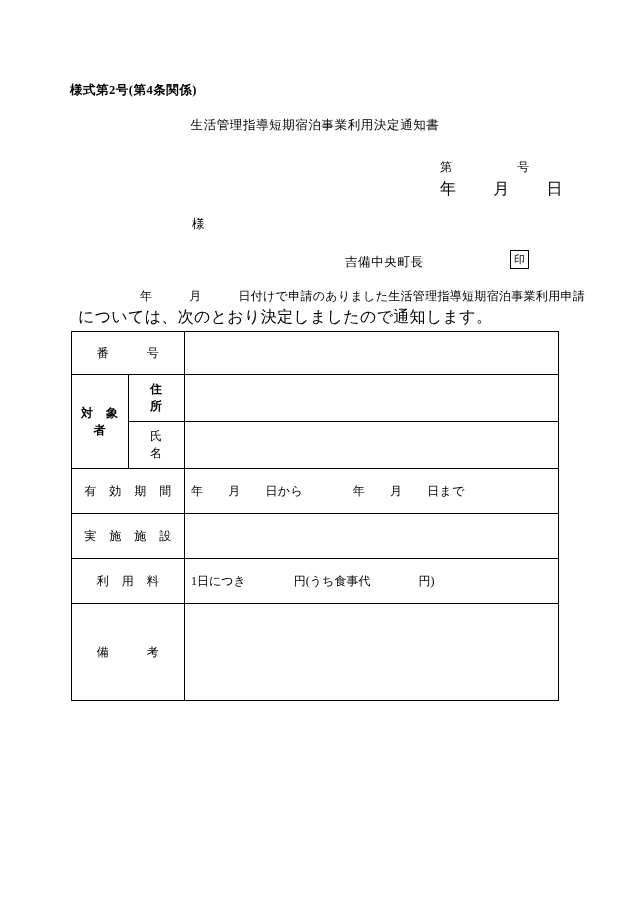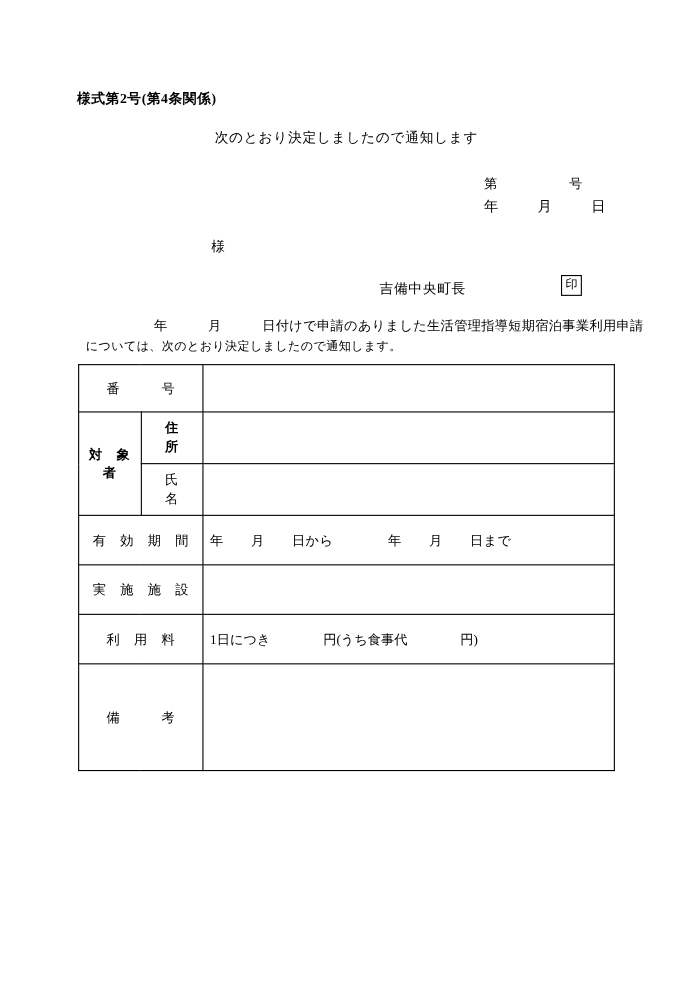--- a/index.html
+++ b/index.html
@@ -43,21 +43,21 @@
     left: 440px;
     top: 159px;
     font-size: 12px;
     letter-spacing: 0.4px;
     text-align: center;
   }
   .date-line {
     position: absolute;
     left: 440px;
     top: 179px;
-    font-size: 13px;
+    font-size: 16px;
     letter-spacing: 0.4px;
   }
   .addressee {
     position: absolute;
     left: 192px;
     top: 216px;
     font-size: 12.5px;
   }
   .issuer {
     position: absolute;
@@ -82,21 +82,21 @@
     left: 140px;
     top: 288px;
     font-size: 12px;
     letter-spacing: 0.3px;
     white-space: nowrap;
   }
   .body-2 {
     position: absolute;
     left: 78px;
     top: 307px;
-    font-size: 11px;
+    font-size: 16px;
     letter-spacing: 0.3px;
     white-space: nowrap;
   }
 
   table.form-table {
     position: absolute;
     left: 71px;
     top: 331px;
     width: 488px;
     border-collapse: collapse;
@@ -139,21 +139,21 @@
     text-align: center;
   }
 </style>
 </head>
 <body>
 
 <div class="page">
 
   <div class="form-id">様式第2号(第4条関係)</div>
 
-  <div class="doc-title">次のとおり決定しましたので通知します</div>
+  <div class="doc-title">生活管理指導短期宿泊事業利用決定通知書</div>
 
   <div class="number-line">
     <span>第</span>
     <span class="gap-l"></span>
     <span>号</span>
   </div>
 
   <div class="date-line">
     <span>年</span>
     <span class="gap-s"></span>

